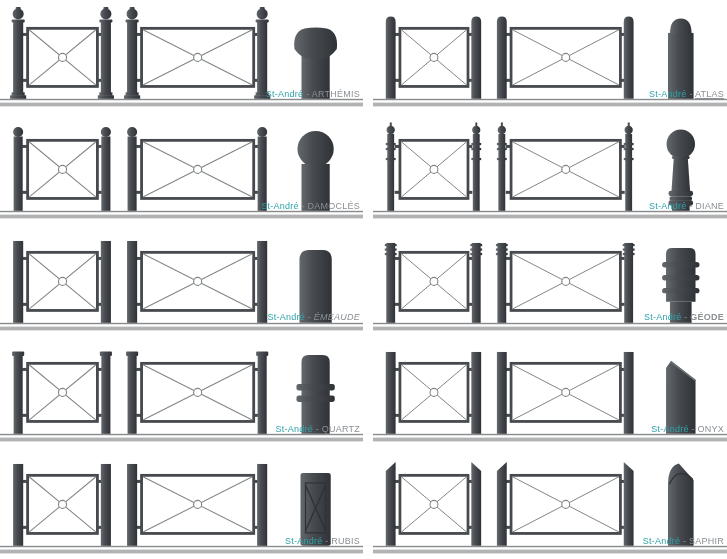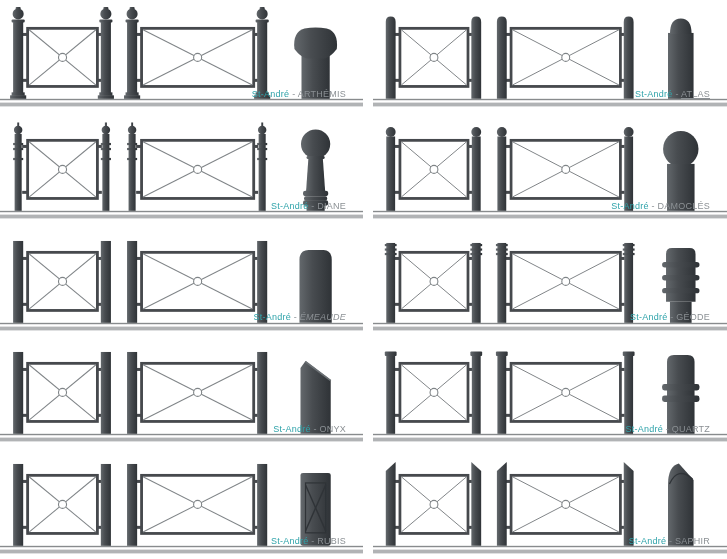--- a/index.html
+++ b/index.html
@@ -5,21 +5,21 @@
   html,body{margin:0;padding:0;background:#ffffff;}
   #catalog{
     width:727px;height:559px;background:#ffffff;overflow:hidden;
     display:grid;grid-template-columns:363px 354px;column-gap:10px;
     grid-auto-rows:111.8px;
     font-family:"Liberation Sans", sans-serif;
   }
   .cell{position:relative;}
   .scene{display:block;width:100%;height:100%;}
   .label{
-    position:absolute;right:17px;bottom:13px;
+    position:absolute;right:3px;bottom:13px;
     font-size:9px;line-height:10px;letter-spacing:0.25px;white-space:nowrap;
   }
   .label .brand{font-weight:400;}
   .label .pname{text-transform:uppercase;}
 </style>
 </head>
 <body>
 
 <svg width="0" height="0" style="position:absolute" aria-hidden="true">
   <defs>
@@ -130,20 +130,62 @@
 
   <div class="cell">
     <svg class="scene" viewBox="0 0 360 112" preserveAspectRatio="none">
         <rect x="0" y="99" width="360" height="1.4" fill="#888b8d"></rect>
         <rect x="0" y="102.8" width="360" height="3.8" fill="#b1b3b5"></rect>
         <g>
           <rect x="22" y="33" width="6" height="3" fill="#46494d"></rect>
           <rect x="22" y="79" width="6" height="3" fill="#46494d"></rect>
           <rect x="96" y="33" width="5" height="3" fill="#46494d"></rect>
           <rect x="96" y="79" width="5" height="3" fill="#46494d"></rect>
+          <circle cx="18" cy="20" r="5" fill="url(#metal-grad)"></circle>
+          <rect x="13.5" y="24.5" width="9" height="74.5" fill="url(#metal-grad)"></rect>
+          <circle cx="105" cy="20" r="5" fill="url(#metal-grad)"></circle>
+          <rect x="100.5" y="24.5" width="9" height="74.5" fill="url(#metal-grad)"></rect>
+          <rect x="26" y="27" width="72" height="61" fill="#46494d"></rect>
+          <rect x="28.8" y="29.8" width="66.4" height="55.4" fill="#ffffff"></rect>
+          <line x1="28.8" y1="29.8" x2="95.2" y2="85.2" stroke="#7f8487" stroke-width="1"></line>
+          <line x1="95.2" y1="29.8" x2="28.8" y2="85.2" stroke="#7f8487" stroke-width="1"></line>
+          <circle cx="62" cy="57.5" r="4" fill="#ffffff" stroke="#7f8487" stroke-width="1.1"></circle>
+        </g>
+        <g>
+          <rect x="135" y="33" width="6" height="3" fill="#46494d"></rect>
+          <rect x="135" y="79" width="6" height="3" fill="#46494d"></rect>
+          <rect x="251" y="33" width="5" height="3" fill="#46494d"></rect>
+          <rect x="251" y="79" width="5" height="3" fill="#46494d"></rect>
+          <circle cx="131" cy="20" r="5" fill="url(#metal-grad)"></circle>
+          <rect x="126.5" y="24.5" width="9" height="74.5" fill="url(#metal-grad)"></rect>
+          <circle cx="260" cy="20" r="5" fill="url(#metal-grad)"></circle>
+          <rect x="255.5" y="24.5" width="9" height="74.5" fill="url(#metal-grad)"></rect>
+          <rect x="139" y="27" width="114" height="61" fill="#46494d"></rect>
+          <rect x="141.8" y="29.8" width="108.4" height="55.4" fill="#ffffff"></rect>
+          <line x1="141.8" y1="29.8" x2="250.2" y2="85.2" stroke="#7f8487" stroke-width="1"></line>
+          <line x1="250.2" y1="29.8" x2="141.8" y2="85.2" stroke="#7f8487" stroke-width="1"></line>
+          <circle cx="196" cy="57.5" r="4" fill="#ffffff" stroke="#7f8487" stroke-width="1.1"></circle>
+        </g>
+        <g>
+          <circle cx="313" cy="37" r="18" fill="url(#metal-grad)"></circle>
+          <rect x="299" y="52" width="28" height="47" fill="url(#metal-grad)"></rect>
+        </g>
+      </svg>
+    <div class="label"><span class="brand" style="color: rgb(47, 163, 170);">St-André</span><span class="sep" style="color: rgb(139, 144, 148);"> - </span><span class="pname" style="color: rgb(139, 144, 148);">DAMOCLÉS</span></div>
+  </div>
+
+  <div class="cell">
+    <svg class="scene" viewBox="0 0 360 112" preserveAspectRatio="none">
+        <rect x="0" y="99" width="360" height="1.4" fill="#888b8d"></rect>
+        <rect x="0" y="102.8" width="360" height="3.8" fill="#b1b3b5"></rect>
+        <g>
+          <rect x="22" y="33" width="6" height="3" fill="#46494d"></rect>
+          <rect x="22" y="79" width="6" height="3" fill="#46494d"></rect>
+          <rect x="96" y="33" width="5" height="3" fill="#46494d"></rect>
+          <rect x="96" y="79" width="5" height="3" fill="#46494d"></rect>
           <rect x="17" y="10.5" width="2" height="4" fill="url(#metal-grad)"></rect>
           <circle cx="18" cy="18" r="4.2" fill="url(#metal-grad)"></circle>
           <rect x="14.5" y="22" width="7" height="77" fill="url(#metal-grad)"></rect>
           <rect x="13" y="31" width="10" height="2.2" fill="url(#metal-grad)"></rect>
           <rect x="13" y="36" width="10" height="2.2" fill="url(#metal-grad)"></rect>
           <rect x="13" y="46" width="10" height="2.2" fill="url(#metal-grad)"></rect>
           <rect x="104" y="10.5" width="2" height="4" fill="url(#metal-grad)"></rect>
           <circle cx="105" cy="18" r="4.2" fill="url(#metal-grad)"></circle>
           <rect x="101.5" y="22" width="7" height="77" fill="url(#metal-grad)"></rect>
           <rect x="100" y="31" width="10" height="2.2" fill="url(#metal-grad)"></rect>
@@ -193,62 +235,20 @@
 
   <div class="cell">
     <svg class="scene" viewBox="0 0 360 112" preserveAspectRatio="none">
         <rect x="0" y="99" width="360" height="1.4" fill="#888b8d"></rect>
         <rect x="0" y="102.8" width="360" height="3.8" fill="#b1b3b5"></rect>
         <g>
           <rect x="22" y="33" width="6" height="3" fill="#46494d"></rect>
           <rect x="22" y="79" width="6" height="3" fill="#46494d"></rect>
           <rect x="96" y="33" width="5" height="3" fill="#46494d"></rect>
           <rect x="96" y="79" width="5" height="3" fill="#46494d"></rect>
-          <circle cx="18" cy="20" r="5" fill="url(#metal-grad)"></circle>
-          <rect x="13.5" y="24.5" width="9" height="74.5" fill="url(#metal-grad)"></rect>
-          <circle cx="105" cy="20" r="5" fill="url(#metal-grad)"></circle>
-          <rect x="100.5" y="24.5" width="9" height="74.5" fill="url(#metal-grad)"></rect>
-          <rect x="26" y="27" width="72" height="61" fill="#46494d"></rect>
-          <rect x="28.8" y="29.8" width="66.4" height="55.4" fill="#ffffff"></rect>
-          <line x1="28.8" y1="29.8" x2="95.2" y2="85.2" stroke="#7f8487" stroke-width="1"></line>
-          <line x1="95.2" y1="29.8" x2="28.8" y2="85.2" stroke="#7f8487" stroke-width="1"></line>
-          <circle cx="62" cy="57.5" r="4" fill="#ffffff" stroke="#7f8487" stroke-width="1.1"></circle>
-        </g>
-        <g>
-          <rect x="135" y="33" width="6" height="3" fill="#46494d"></rect>
-          <rect x="135" y="79" width="6" height="3" fill="#46494d"></rect>
-          <rect x="251" y="33" width="5" height="3" fill="#46494d"></rect>
-          <rect x="251" y="79" width="5" height="3" fill="#46494d"></rect>
-          <circle cx="131" cy="20" r="5" fill="url(#metal-grad)"></circle>
-          <rect x="126.5" y="24.5" width="9" height="74.5" fill="url(#metal-grad)"></rect>
-          <circle cx="260" cy="20" r="5" fill="url(#metal-grad)"></circle>
-          <rect x="255.5" y="24.5" width="9" height="74.5" fill="url(#metal-grad)"></rect>
-          <rect x="139" y="27" width="114" height="61" fill="#46494d"></rect>
-          <rect x="141.8" y="29.8" width="108.4" height="55.4" fill="#ffffff"></rect>
-          <line x1="141.8" y1="29.8" x2="250.2" y2="85.2" stroke="#7f8487" stroke-width="1"></line>
-          <line x1="250.2" y1="29.8" x2="141.8" y2="85.2" stroke="#7f8487" stroke-width="1"></line>
-          <circle cx="196" cy="57.5" r="4" fill="#ffffff" stroke="#7f8487" stroke-width="1.1"></circle>
-        </g>
-        <g>
-          <circle cx="313" cy="37" r="18" fill="url(#metal-grad)"></circle>
-          <rect x="299" y="52" width="28" height="47" fill="url(#metal-grad)"></rect>
-        </g>
-      </svg>
-    <div class="label"><span class="brand" style="color: rgb(47, 163, 170);">St-André</span><span class="sep" style="color: rgb(139, 144, 148);"> - </span><span class="pname" style="color: rgb(139, 144, 148);">DAMOCLÉS</span></div>
-  </div>
-
-  <div class="cell">
-    <svg class="scene" viewBox="0 0 360 112" preserveAspectRatio="none">
-        <rect x="0" y="99" width="360" height="1.4" fill="#888b8d"></rect>
-        <rect x="0" y="102.8" width="360" height="3.8" fill="#b1b3b5"></rect>
-        <g>
-          <rect x="22" y="33" width="6" height="3" fill="#46494d"></rect>
-          <rect x="22" y="79" width="6" height="3" fill="#46494d"></rect>
-          <rect x="96" y="33" width="5" height="3" fill="#46494d"></rect>
-          <rect x="96" y="79" width="5" height="3" fill="#46494d"></rect>
           <rect x="13" y="17" width="10" height="82" fill="url(#metal-grad)"></rect>
           <rect x="100" y="17" width="10" height="82" fill="url(#metal-grad)"></rect>
           <rect x="26" y="27" width="72" height="61" fill="#46494d"></rect>
           <rect x="28.8" y="29.8" width="66.4" height="55.4" fill="#ffffff"></rect>
           <line x1="28.8" y1="29.8" x2="95.2" y2="85.2" stroke="#7f8487" stroke-width="1"></line>
           <line x1="95.2" y1="29.8" x2="28.8" y2="85.2" stroke="#7f8487" stroke-width="1"></line>
           <circle cx="62" cy="57.5" r="4" fill="#ffffff" stroke="#7f8487" stroke-width="1.1"></circle>
         </g>
         <g>
           <rect x="135" y="33" width="6" height="3" fill="#46494d"></rect>
@@ -313,59 +313,21 @@
           <circle cx="196" cy="57.5" r="4" fill="#ffffff" stroke="#7f8487" stroke-width="1.1"></circle>
         </g>
         <g>
           <path d="M 298 78 L 298 30 Q 298 24 304 24 L 322 24 Q 328 24 328 30 L 328 78 Z" fill="url(#metal-grad)"></path>
           <rect x="294" y="38" width="38" height="5.5" rx="2.7" fill="url(#metal-grad)"></rect>
           <rect x="294" y="51" width="38" height="5.5" rx="2.7" fill="url(#metal-grad)"></rect>
           <rect x="294" y="64" width="38" height="5.5" rx="2.7" fill="url(#metal-grad)"></rect>
           <rect x="302" y="78" width="22" height="21" fill="url(#metal-grad)"></rect>
         </g>
       </svg>
-    <div class="label"><span class="brand" style="color: rgb(47, 163, 170);">St-André</span><span class="sep" style="color: rgb(139, 144, 148);"> - </span><span class="pname" style="color: rgb(139, 144, 148);">GÉODE</span></div>
-  </div>
-
-  <div class="cell">
-    <svg class="scene" viewBox="0 0 360 112" preserveAspectRatio="none">
-        <rect x="0" y="99" width="360" height="1.4" fill="#888b8d"></rect>
-        <rect x="0" y="102.8" width="360" height="3.8" fill="#b1b3b5"></rect>
-        <g>
-          <rect x="22" y="33" width="6" height="3" fill="#46494d"></rect>
-          <rect x="22" y="79" width="6" height="3" fill="#46494d"></rect>
-          <rect x="96" y="33" width="5" height="3" fill="#46494d"></rect>
-          <rect x="96" y="79" width="5" height="3" fill="#46494d"></rect>
-          <rect x="13" y="17" width="10" height="82" fill="url(#metal-grad)"></rect>
-          <rect x="100" y="17" width="10" height="82" fill="url(#metal-grad)"></rect>
-          <rect x="26" y="27" width="72" height="61" fill="#46494d"></rect>
-          <rect x="28.8" y="29.8" width="66.4" height="55.4" fill="#ffffff"></rect>
-          <line x1="28.8" y1="29.8" x2="95.2" y2="85.2" stroke="#7f8487" stroke-width="1"></line>
-          <line x1="95.2" y1="29.8" x2="28.8" y2="85.2" stroke="#7f8487" stroke-width="1"></line>
-          <circle cx="62" cy="57.5" r="4" fill="#ffffff" stroke="#7f8487" stroke-width="1.1"></circle>
-        </g>
-        <g>
-          <rect x="135" y="33" width="6" height="3" fill="#46494d"></rect>
-          <rect x="135" y="79" width="6" height="3" fill="#46494d"></rect>
-          <rect x="251" y="33" width="5" height="3" fill="#46494d"></rect>
-          <rect x="251" y="79" width="5" height="3" fill="#46494d"></rect>
-          <rect x="126" y="17" width="10" height="82" fill="url(#metal-grad)"></rect>
-          <rect x="255" y="17" width="10" height="82" fill="url(#metal-grad)"></rect>
-          <rect x="139" y="27" width="114" height="61" fill="#46494d"></rect>
-          <rect x="141.8" y="29.8" width="108.4" height="55.4" fill="#ffffff"></rect>
-          <line x1="141.8" y1="29.8" x2="250.2" y2="85.2" stroke="#7f8487" stroke-width="1"></line>
-          <line x1="250.2" y1="29.8" x2="141.8" y2="85.2" stroke="#7f8487" stroke-width="1"></line>
-          <circle cx="196" cy="57.5" r="4" fill="#ffffff" stroke="#7f8487" stroke-width="1.1"></circle>
-        </g>
-        <g>
-          <polygon points="298,99 298,33 303,26 328,45 328,99" fill="url(#metal-grad)"></polygon>
-          <line x1="303" y1="26.8" x2="328" y2="45.8" stroke="#6b7074" stroke-width="1.6"></line>
-        </g>
-      </svg>
-    <div class="label"><span class="brand" style="color: rgb(47, 163, 170);">St-André</span><span class="sep" style="color: rgb(139, 144, 148);"> - </span><span class="pname" style="color: rgb(139, 144, 148);">ONYX</span></div>
+    <div class="label"><span class="brand" style="color: rgb(47, 163, 170);">St-André</span><span class="sep" style="color: rgb(139, 144, 148);"> - </span><span class="pname" style="color: rgb(139, 144, 148); font-weight: bold;">GÉODE</span></div>
   </div>
 
   <div class="cell">
     <svg class="scene" viewBox="0 0 360 112" preserveAspectRatio="none">
         <rect x="0" y="99" width="360" height="1.4" fill="#888b8d"></rect>
         <rect x="0" y="102.8" width="360" height="3.8" fill="#b1b3b5"></rect>
         <g>
           <rect x="22" y="33" width="6" height="3" fill="#46494d"></rect>
           <rect x="22" y="79" width="6" height="3" fill="#46494d"></rect>
           <rect x="96" y="33" width="5" height="3" fill="#46494d"></rect>
@@ -428,20 +390,58 @@
           <rect x="251" y="79" width="5" height="3" fill="#46494d"></rect>
           <rect x="126" y="17" width="10" height="82" fill="url(#metal-grad)"></rect>
           <rect x="255" y="17" width="10" height="82" fill="url(#metal-grad)"></rect>
           <rect x="139" y="27" width="114" height="61" fill="#46494d"></rect>
           <rect x="141.8" y="29.8" width="108.4" height="55.4" fill="#ffffff"></rect>
           <line x1="141.8" y1="29.8" x2="250.2" y2="85.2" stroke="#7f8487" stroke-width="1"></line>
           <line x1="250.2" y1="29.8" x2="141.8" y2="85.2" stroke="#7f8487" stroke-width="1"></line>
           <circle cx="196" cy="57.5" r="4" fill="#ffffff" stroke="#7f8487" stroke-width="1.1"></circle>
         </g>
         <g>
+          <polygon points="298,99 298,33 303,26 328,45 328,99" fill="url(#metal-grad)"></polygon>
+          <line x1="303" y1="26.8" x2="328" y2="45.8" stroke="#6b7074" stroke-width="1.6"></line>
+        </g>
+      </svg>
+    <div class="label"><span class="brand" style="color: rgb(47, 163, 170);">St-André</span><span class="sep" style="color: rgb(139, 144, 148);"> - </span><span class="pname" style="color: rgb(139, 144, 148);">ONYX</span></div>
+  </div>
+
+  <div class="cell">
+    <svg class="scene" viewBox="0 0 360 112" preserveAspectRatio="none">
+        <rect x="0" y="99" width="360" height="1.4" fill="#888b8d"></rect>
+        <rect x="0" y="102.8" width="360" height="3.8" fill="#b1b3b5"></rect>
+        <g>
+          <rect x="22" y="33" width="6" height="3" fill="#46494d"></rect>
+          <rect x="22" y="79" width="6" height="3" fill="#46494d"></rect>
+          <rect x="96" y="33" width="5" height="3" fill="#46494d"></rect>
+          <rect x="96" y="79" width="5" height="3" fill="#46494d"></rect>
+          <rect x="13" y="17" width="10" height="82" fill="url(#metal-grad)"></rect>
+          <rect x="100" y="17" width="10" height="82" fill="url(#metal-grad)"></rect>
+          <rect x="26" y="27" width="72" height="61" fill="#46494d"></rect>
+          <rect x="28.8" y="29.8" width="66.4" height="55.4" fill="#ffffff"></rect>
+          <line x1="28.8" y1="29.8" x2="95.2" y2="85.2" stroke="#7f8487" stroke-width="1"></line>
+          <line x1="95.2" y1="29.8" x2="28.8" y2="85.2" stroke="#7f8487" stroke-width="1"></line>
+          <circle cx="62" cy="57.5" r="4" fill="#ffffff" stroke="#7f8487" stroke-width="1.1"></circle>
+        </g>
+        <g>
+          <rect x="135" y="33" width="6" height="3" fill="#46494d"></rect>
+          <rect x="135" y="79" width="6" height="3" fill="#46494d"></rect>
+          <rect x="251" y="33" width="5" height="3" fill="#46494d"></rect>
+          <rect x="251" y="79" width="5" height="3" fill="#46494d"></rect>
+          <rect x="126" y="17" width="10" height="82" fill="url(#metal-grad)"></rect>
+          <rect x="255" y="17" width="10" height="82" fill="url(#metal-grad)"></rect>
+          <rect x="139" y="27" width="114" height="61" fill="#46494d"></rect>
+          <rect x="141.8" y="29.8" width="108.4" height="55.4" fill="#ffffff"></rect>
+          <line x1="141.8" y1="29.8" x2="250.2" y2="85.2" stroke="#7f8487" stroke-width="1"></line>
+          <line x1="250.2" y1="29.8" x2="141.8" y2="85.2" stroke="#7f8487" stroke-width="1"></line>
+          <circle cx="196" cy="57.5" r="4" fill="#ffffff" stroke="#7f8487" stroke-width="1.1"></circle>
+        </g>
+        <g>
           <rect x="298" y="26" width="30" height="73" rx="2.5" fill="url(#metal-grad)"></rect>
           <rect x="303" y="36" width="20" height="50" fill="none" stroke="#2f3337" stroke-width="1.2"></rect>
           <line x1="303" y1="38" x2="323" y2="84" stroke="#2f3337" stroke-width="1.4"></line>
           <line x1="323" y1="38" x2="303" y2="84" stroke="#2f3337" stroke-width="1.4"></line>
         </g>
       </svg>
     <div class="label"><span class="brand" style="color: rgb(47, 163, 170);">St-André</span><span class="sep" style="color: rgb(139, 144, 148);"> - </span><span class="pname" style="color: rgb(139, 144, 148); text-align: center;">RUBIS</span></div>
   </div>
 
   <div class="cell">

